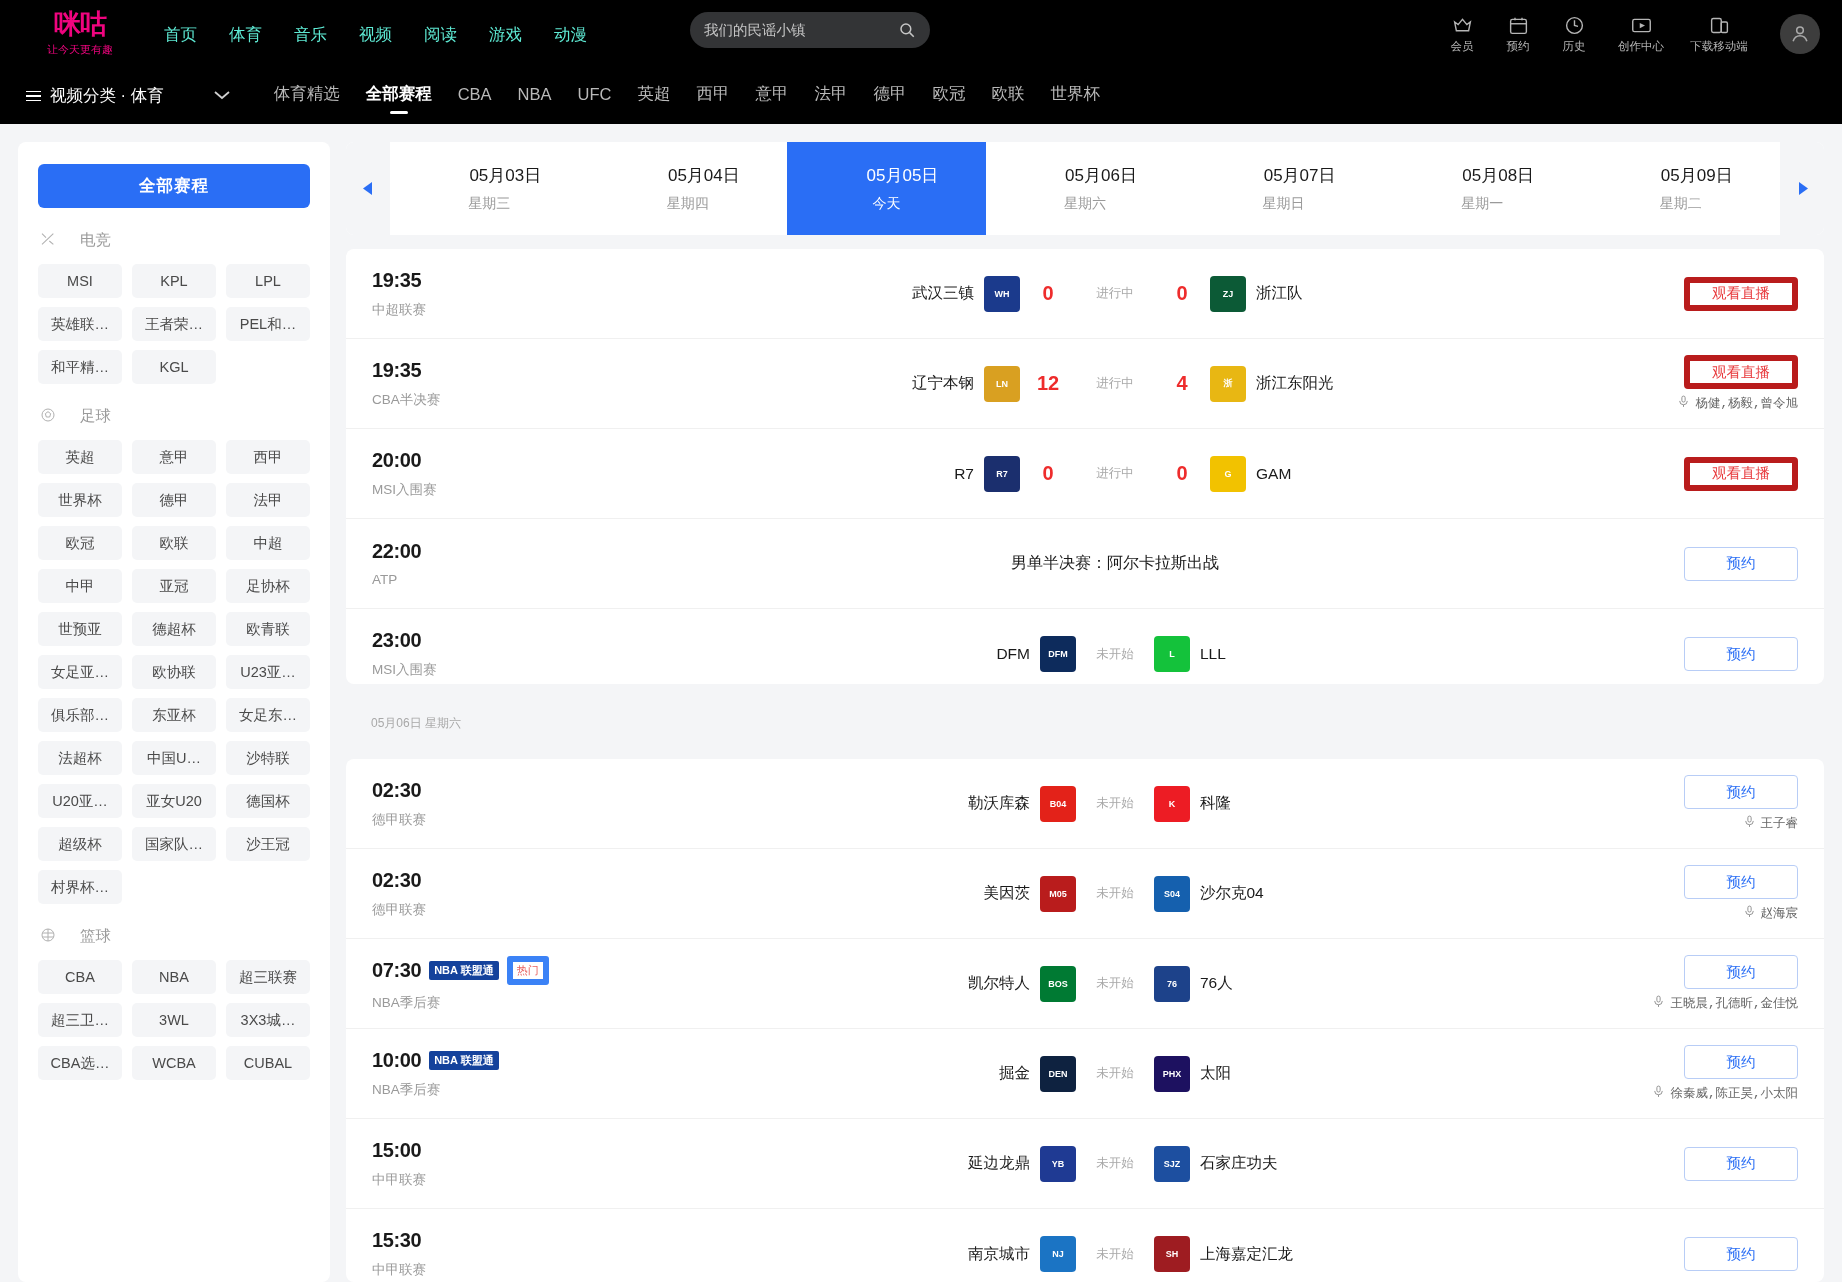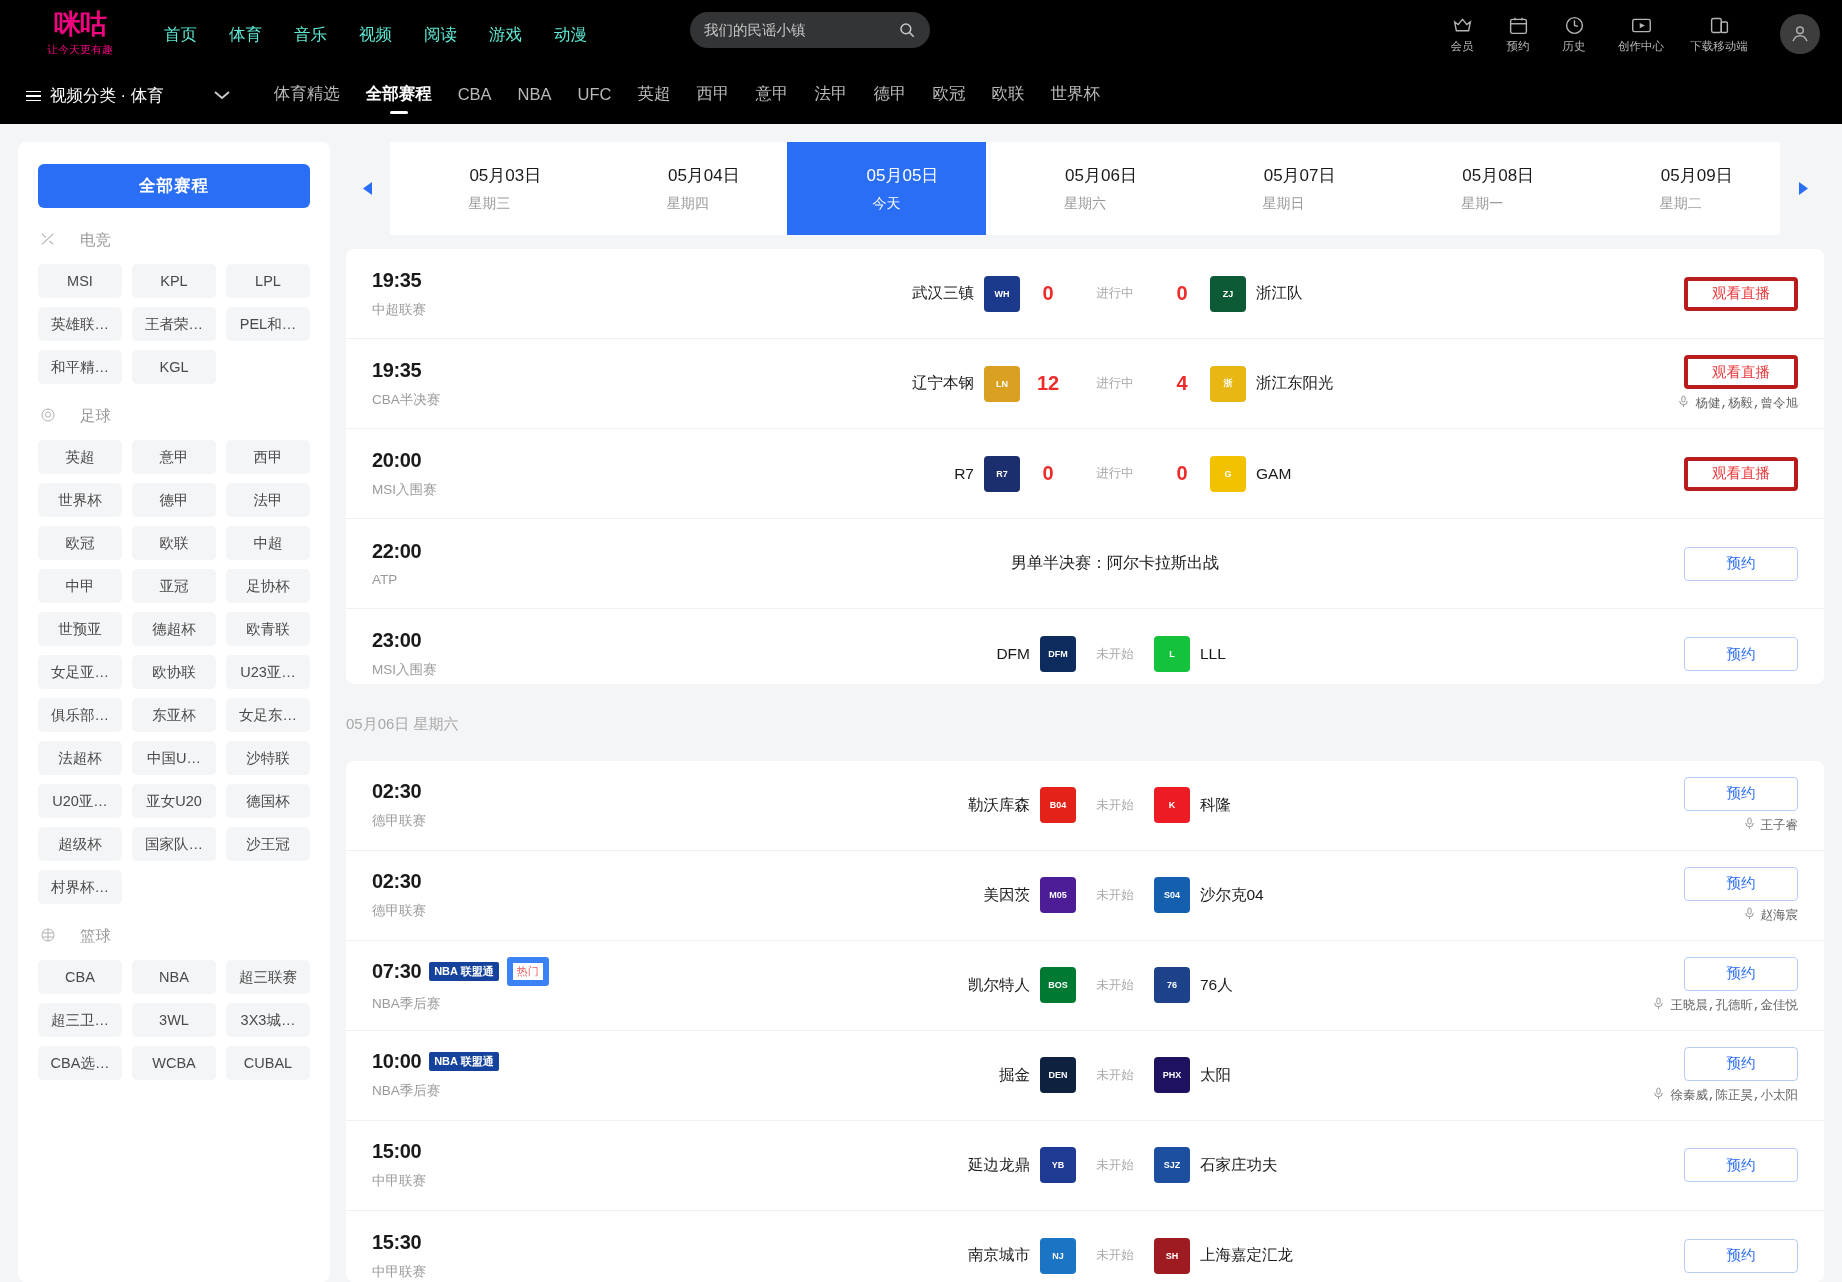--- a/index.html
+++ b/index.html
@@ -116,21 +116,21 @@
     justify-content: center; gap: 8px;
   }
   .datecell .d { font-size: 17px; color: #1a1a1a; margin-left: 32px; }
   .datecell .w { font-size: 14px; color: #9a9a9a; }
   .datecell.active { background: #2a6ef5; }
   .datecell.active .d, .datecell.active .w { color: #fff; }
 
   .listwrap { flex: 1; overflow: hidden; display: flex; flex-direction: column; gap: 17px; }
   .daygroup { background: #fff; border-radius: 8px; overflow: hidden; }
   .daylabel {
-    font-size: 15px; color: #a8a8a8; padding: 14px 0 10px 0; background: #f4f5f7;
+    font-size: 12px; color: #a8a8a8; padding: 14px 0 10px 0; background: #f4f5f7; margin-left: 25px;
   }
   .match {
     display: flex; align-items: center; height: 90px; padding: 0 26px;
     border-bottom: 1px solid #f0f0f0; position: relative;
   }
   .match:last-child { border-bottom: 0; }
   .m-left { width: 290px; flex: 0 0 290px; }
   .m-time-row { display: flex; align-items: center; gap: 8px; }
   .m-time { font-size: 20px; font-weight: bold; color: #1a1a1a; letter-spacing: -.4px; }
   .nba-badge {
@@ -164,21 +164,21 @@
 
   .m-right {
     width: 230px; flex: 0 0 230px; display: flex; flex-direction: column;
     align-items: flex-end; gap: 6px;
   }
   .act-btn {
     width: 114px; height: 34px; border-radius: 4px; display: flex;
     align-items: center; justify-content: center; font-size: 14.5px;
     background: #fff;
   }
-  .act-live { border: 4px solid #b91c1c; color: #e8393c; }
+  .act-live { border: 6px solid #b91c1c; color: #e8393c; }
   .act-book { border: 1px solid #b8cdf6; color: #2a6ef5; }
   .commentary {
     display: flex; align-items: center; gap: 5px; font-size: 12.5px;
     color: #666; white-space: nowrap; font-family: Liberation Mono, monospace;
   }
 </style>
 </head>
 <body>
 
 <div class="topbar">
@@ -567,21 +567,21 @@
           <div class="match">
             <div class="m-left">
               <div class="m-time-row">
                 <span class="m-time">02:30</span>
               </div>
               <div class="m-league">德甲联赛</div>
             </div>
             <div class="m-center">
               <div class="side-home">
                 <span class="tname">美因茨</span>
-                <span class="logo-badge" style="background:#4c1d95">M05</span>
+                <span class="logo-badge" style="background:#b91c1c">M05</span>
               </div>
               <span class="status">未开始</span>
               <div class="side-away">
                 <span class="logo-badge" style="background:#1560ae">S04</span>
                 <span class="tname">沙尔克04</span>
               </div>
             </div>
             <div class="m-right">
               <div class="act-btn act-book">预约</div>
               <div class="commentary">

